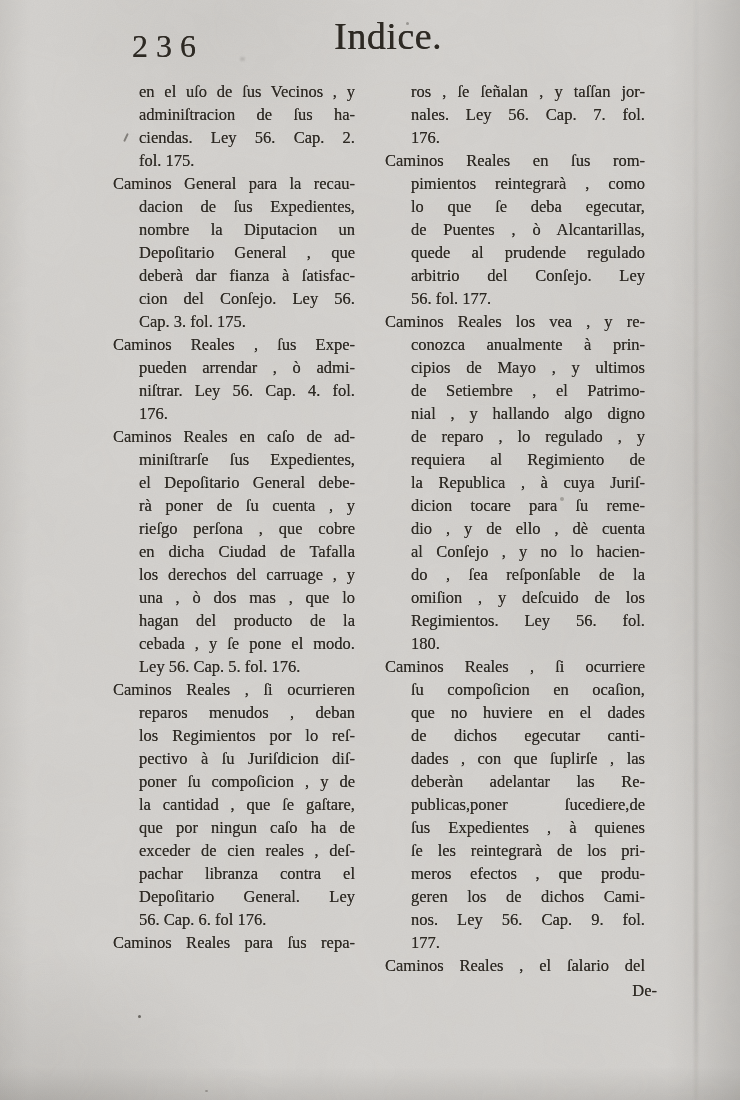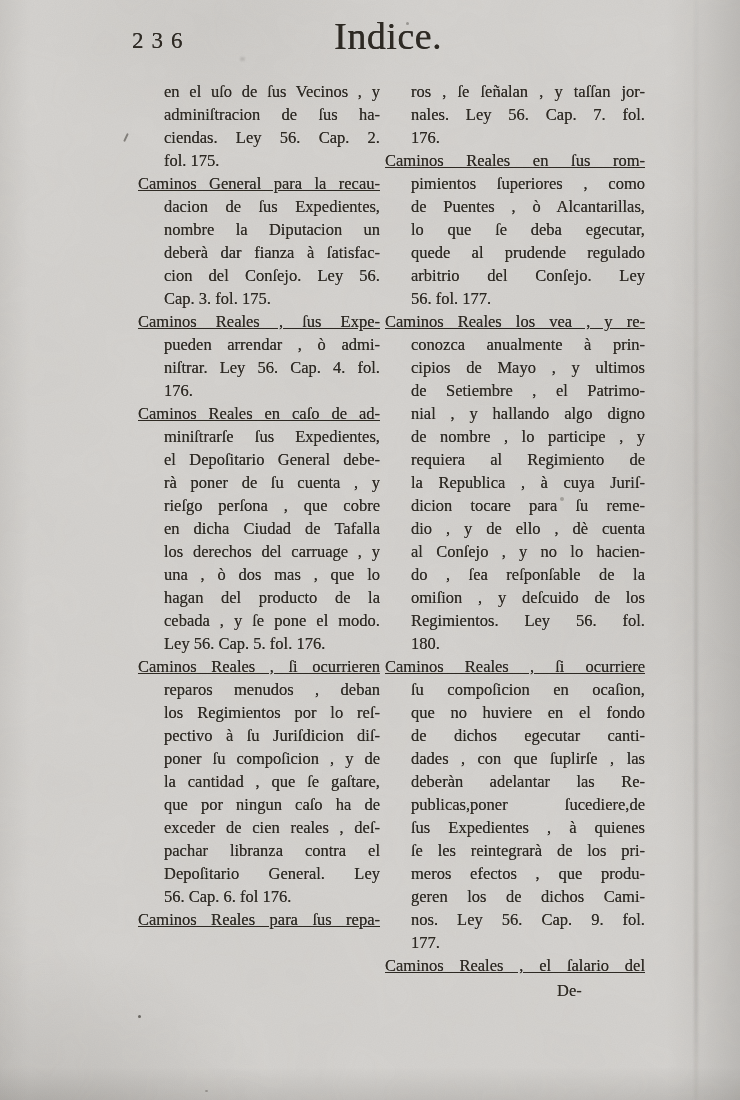--- a/index.html
+++ b/index.html
@@ -13,47 +13,48 @@
       radial-gradient(ellipse 320px 220px at 6% 100%, rgba(62,57,50,0.12), rgba(62,57,50,0) 70%),
       radial-gradient(ellipse 260px 180px at 30% 2%, rgba(70,64,56,0.05), rgba(70,64,56,0) 70%),
       radial-gradient(ellipse 420px 500px at 98% 45%, rgba(70,64,56,0.06), rgba(70,64,56,0) 72%),
       linear-gradient(90deg, rgba(70,64,56,0.07) 0%, rgba(0,0,0,0) 4%, rgba(0,0,0,0) 90%, rgba(58,53,46,0.06) 95%, rgba(45,42,38,0.14) 100%),
       linear-gradient(0deg, rgba(50,46,40,0.12) 0%, rgba(0,0,0,0) 3%),
       var(--paper,#d6d4d1);
   }
 
   .header-num {
     position:absolute; left:132px; top:28px;
-    font-size:23px; letter-spacing:8px;
+    font-size:32px; letter-spacing:8px;
     text-shadow:0 0 0.6px rgba(42,38,32,0.8);
   }
   .header-title {
     position:absolute; left:0; right:0; top:14px; text-align:center;
     transform:translateX(18px);
     font-size:38px; letter-spacing:0.5px;
     text-shadow:0.3px 0 0.6px rgba(32,28,23,0.85);
   }
 
   .col { position:absolute; top:80px; }
-  #col-left  { left:138px; width:242px; }
+  #col-left  { left:113px; width:242px; }
   #col-right { left:385px; width:260px; }
 
   .entry { margin:0; }
   .line {
     height:23px; line-height:23px; overflow:hidden;
     font-size:16.5px; margin-left:26px;
     text-shadow:0 0 0.55px rgba(42,38,32,0.75);
   }
-  .line.start { margin-left:0;text-decoration:underline; }
+  .line.start { margin-left:0; }
   .line.jl { text-align:justify; text-align-last:justify; }
 
   .catchword {
     position:absolute; left:397px; top:979px; width:260px;
     font-size:16.5px; line-height:23px; padding-left:160px; box-sizing:border-box;
     text-shadow:0 0 0.55px rgba(42,38,32,0.75);
+    text-align:right;
   }
 
   .crease {
     position:absolute; left:694px; top:0; width:4px; height:1100px;
     background:linear-gradient(180deg, rgba(60,55,48,0.02), rgba(60,55,48,0.08) 35%, rgba(60,55,48,0.14) 88%, rgba(60,55,48,0.04));
     filter:blur(1px);
   }
 
   .speck { position:absolute; background:rgba(48,44,38,0.65); border-radius:50%; }
   .speck.s1 { left:125px; top:133px; width:2px; height:9px; border-radius:2px; transform:rotate(25deg); background:rgba(48,44,38,0.5); }
@@ -77,20 +78,21 @@
       <div class="entry">
         <div class="line jl">en el uſo de ſus Vecinos , y</div>
         <div class="line jl">adminiſtracion de ſus ha-</div>
         <div class="line jl">ciendas. Ley 56. Cap. 2.</div>
         <div class="line">fol. 175.</div>
       </div>
       <div class="entry">
         <div class="line start jl">Caminos General para la recau-</div>
         <div class="line jl">dacion de ſus Expedientes,</div>
         <div class="line jl">nombre la Diputacion un</div>
+        <div class="line jl">Depoſitario General , que</div>
         <div class="line jl">deberà dar fianza à ſatisfac-</div>
         <div class="line jl">cion del Conſejo. Ley 56.</div>
         <div class="line">Cap. 3. fol. 175.</div>
       </div>
       <div class="entry">
         <div class="line start jl">Caminos Reales , ſus Expe-</div>
         <div class="line jl">pueden arrendar , ò admi-</div>
         <div class="line jl">niſtrar. Ley 56. Cap. 4. fol.</div>
         <div class="line">176.</div>
       </div>
@@ -125,48 +127,48 @@
       </div>
     </div>
   <div id="col-right" class="col">
       <div class="entry">
         <div class="line jl">ros , ſe ſeñalan , y taſſan jor-</div>
         <div class="line jl">nales. Ley 56. Cap. 7. fol.</div>
         <div class="line">176.</div>
       </div>
       <div class="entry">
         <div class="line start jl">Caminos Reales en ſus rom-</div>
-        <div class="line jl">pimientos ſuperiores , como</div>
+        <div class="line jl">pimientos reintegrarà , como</div>
+        <div class="line jl">lo que ſe deba egecutar,</div>
         <div class="line jl">de Puentes , ò Alcantarillas,</div>
-        <div class="line jl">lo que ſe deba egecutar,</div>
         <div class="line jl">quede al prudende regulado</div>
         <div class="line jl">arbitrio del Conſejo. Ley</div>
         <div class="line">56. fol. 177.</div>
       </div>
       <div class="entry">
         <div class="line start jl">Caminos Reales los vea , y re-</div>
         <div class="line jl">conozca anualmente à prin-</div>
         <div class="line jl">cipios de Mayo , y ultimos</div>
         <div class="line jl">de Setiembre , el Patrimo-</div>
         <div class="line jl">nial , y hallando algo digno</div>
-        <div class="line jl">de nombre , lo participe , y</div>
+        <div class="line jl">de reparo , lo regulado , y</div>
         <div class="line jl">requiera al Regimiento de</div>
         <div class="line jl">la Republica , à cuya Juriſ-</div>
         <div class="line jl">dicion tocare para ſu reme-</div>
         <div class="line jl">dio , y de ello , dè cuenta</div>
         <div class="line jl">al Conſejo , y no lo hacien-</div>
         <div class="line jl">do , ſea reſponſable de la</div>
         <div class="line jl">omiſion , y deſcuido de los</div>
         <div class="line jl">Regimientos. Ley 56. fol.</div>
         <div class="line">180.</div>
       </div>
       <div class="entry">
         <div class="line start jl">Caminos Reales , ſi ocurriere</div>
         <div class="line jl">ſu compoſicion en ocaſion,</div>
-        <div class="line jl">que no huviere en el fondo</div>
+        <div class="line jl">que no huviere en el dades</div>
         <div class="line jl">de dichos egecutar canti-</div>
         <div class="line jl">dades , con que ſuplirſe , las</div>
         <div class="line jl">deberàn adelantar las Re-</div>
         <div class="line jl">publicas,poner ſucediere,de</div>
         <div class="line jl">ſus Expedientes , à quienes</div>
         <div class="line jl">ſe les reintegrarà de los pri-</div>
         <div class="line jl">meros efectos , que produ-</div>
         <div class="line jl">geren los de dichos Cami-</div>
         <div class="line jl">nos. Ley 56. Cap. 9. fol.</div>
         <div class="line">177.</div>

